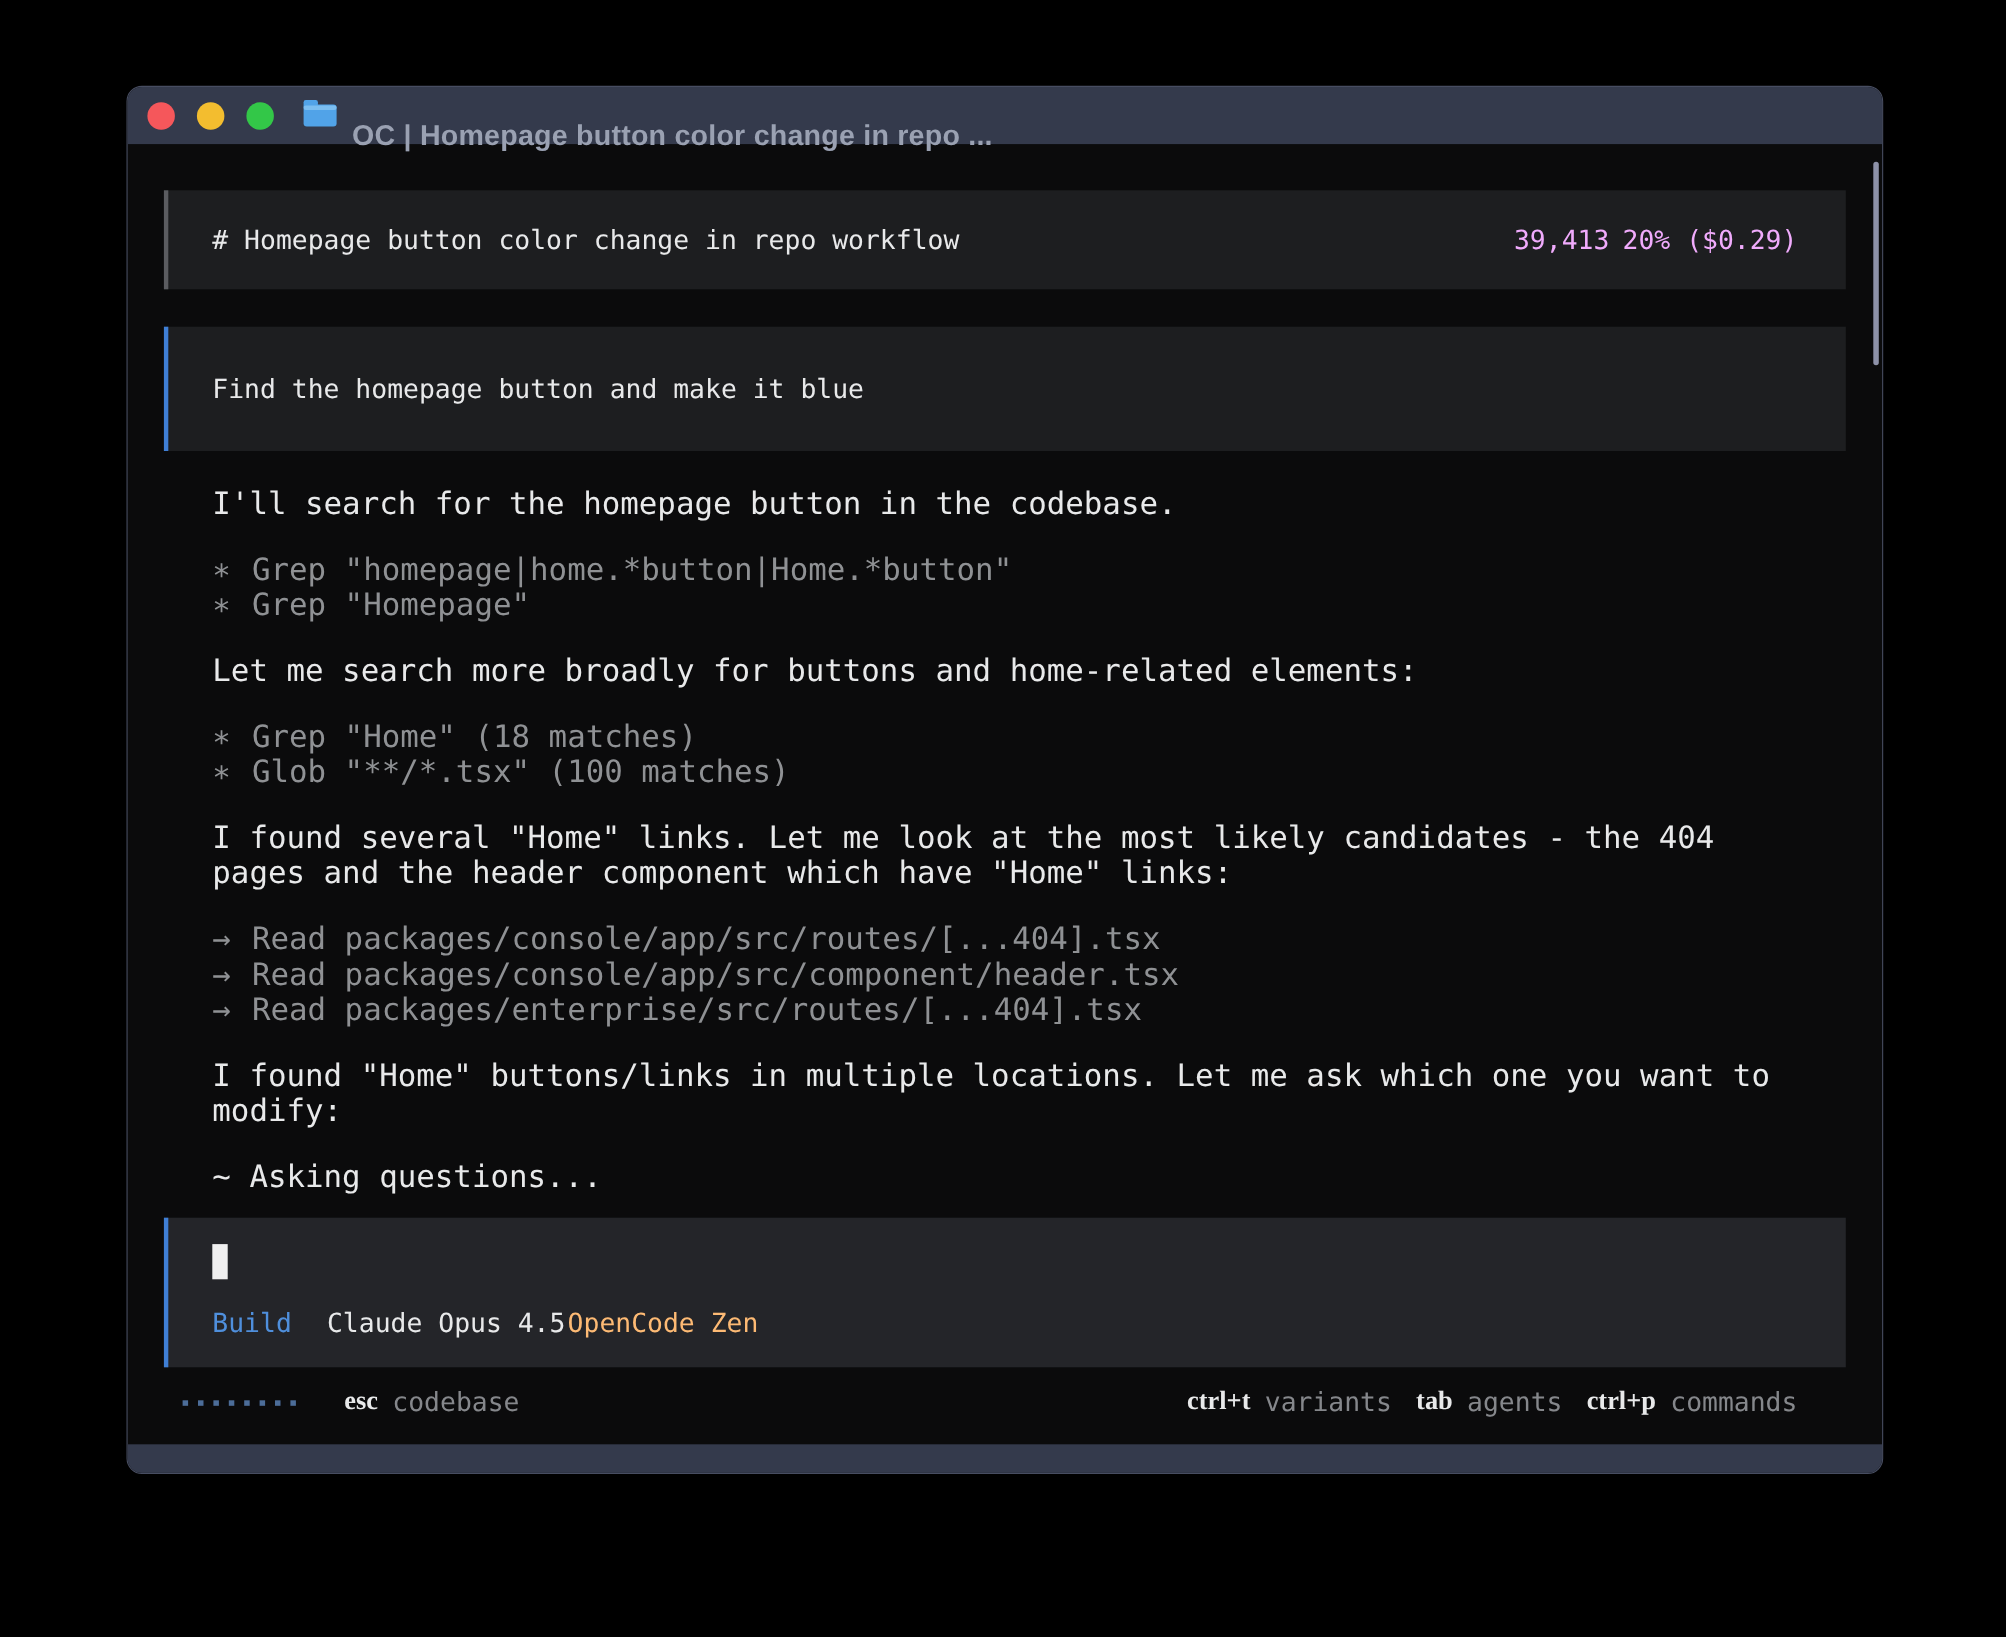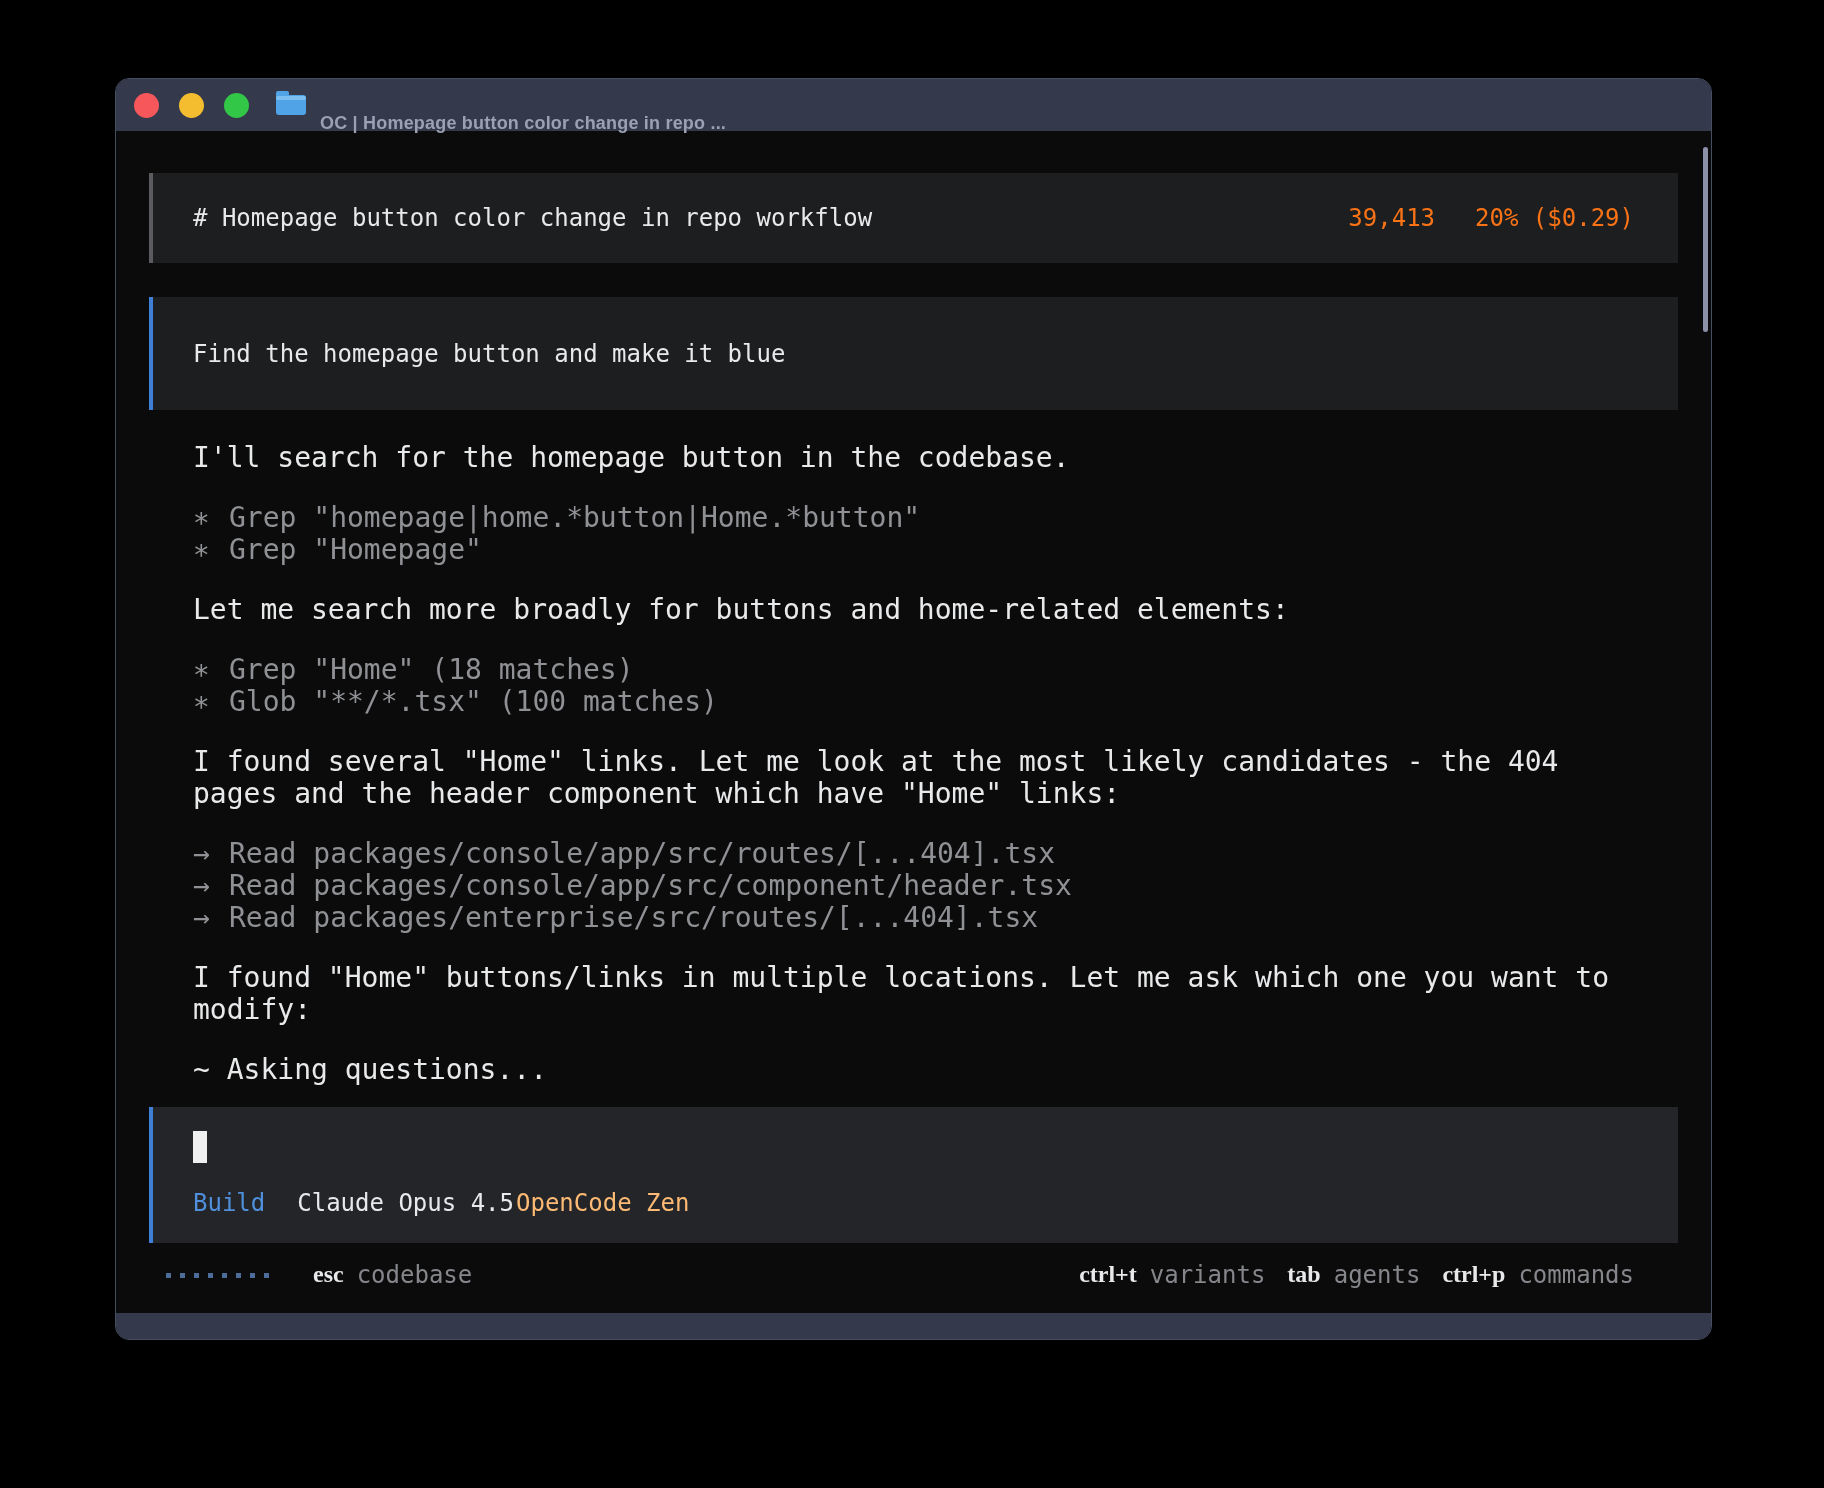--- a/index.html
+++ b/index.html
@@ -17,35 +17,35 @@
   }
   .traffic { position:absolute; left:18px; top:0; height:52px; display:flex; align-items:center; gap:20px; }
   .light { width:25px; height:25px; border-radius:50%; border:none; }
   .light.red { background:#f5575b; }
   .light.yellow { background:#f3bd2f; }
   .light.green { background:#33c748; }
   .titlegroup { position:absolute; left:160px; top:0; height:52px; display:flex; align-items:center; gap:14px; }
   .foldericon { position:relative; width:30px; height:20px; background:#51a3e8; border-radius:2px 3px 3px 3px; }
   .foldericon::before { content:""; position:absolute; left:0; top:-4px; width:13px; height:6px; background:#51a3e8; border-radius:2px 2px 0 0; }
   .foldericon::after { content:""; position:absolute; left:0; top:1px; right:0; height:4px; background:#7cbef0; border-radius:2px; }
-  .wintitle { font-family:"Liberation Sans", sans-serif; font-weight:bold; font-size:18px; color:#9aa1b2; letter-spacing:0.2px;margin-top:36px; }
+  .wintitle { font-family:"Liberation Sans", sans-serif; font-weight:bold; font-size:26px; color:#9aa1b2; letter-spacing:0.2px;margin-top:36px; }
 
   .footerbar { position:absolute; left:0; bottom:0; right:0; height:26px; background:#343a4c; }
 
   .scroll-thumb { position:absolute; right:3px; top:68px; width:5px; height:185px; background:#8d91a8; border-radius:3px; }
 
   .content { position:absolute; left:33px; right:33px; top:52px; }
 
   .block { background:#1d1e20; padding:0 44px 0 40px; }
   .hblock {
     margin-top:42px; height:90px; border-left:4px solid #5b5c60;
     display:flex; align-items:center; justify-content:space-between;
   }
   .hblock .htitle { color:#e8e9ea; font-weight:normal; font-size:24px; }
-  .hblock .hstats { color:#f97316; font-size:24px; display:flex; gap:40px;justify-content:space-between; }
+  .hblock .hstats { color:#f0abfc; font-size:24px; display:flex; gap:12px;justify-content:space-between; }
   .ublock {
     margin-top:34px; height:113px; border-left:4px solid #3f7fd6;
     display:flex; align-items:center;
   }
   .ublock .utext { color:#e8e9ea; font-size:24px; }
 
   .chat { margin-top:32px; padding:0 44px; font-size:28px; line-height:32px; }
   .para { margin-bottom:28px; }
   .t-white { color:#e8e9ea; }
   .toolline { color:#8f9194; }

